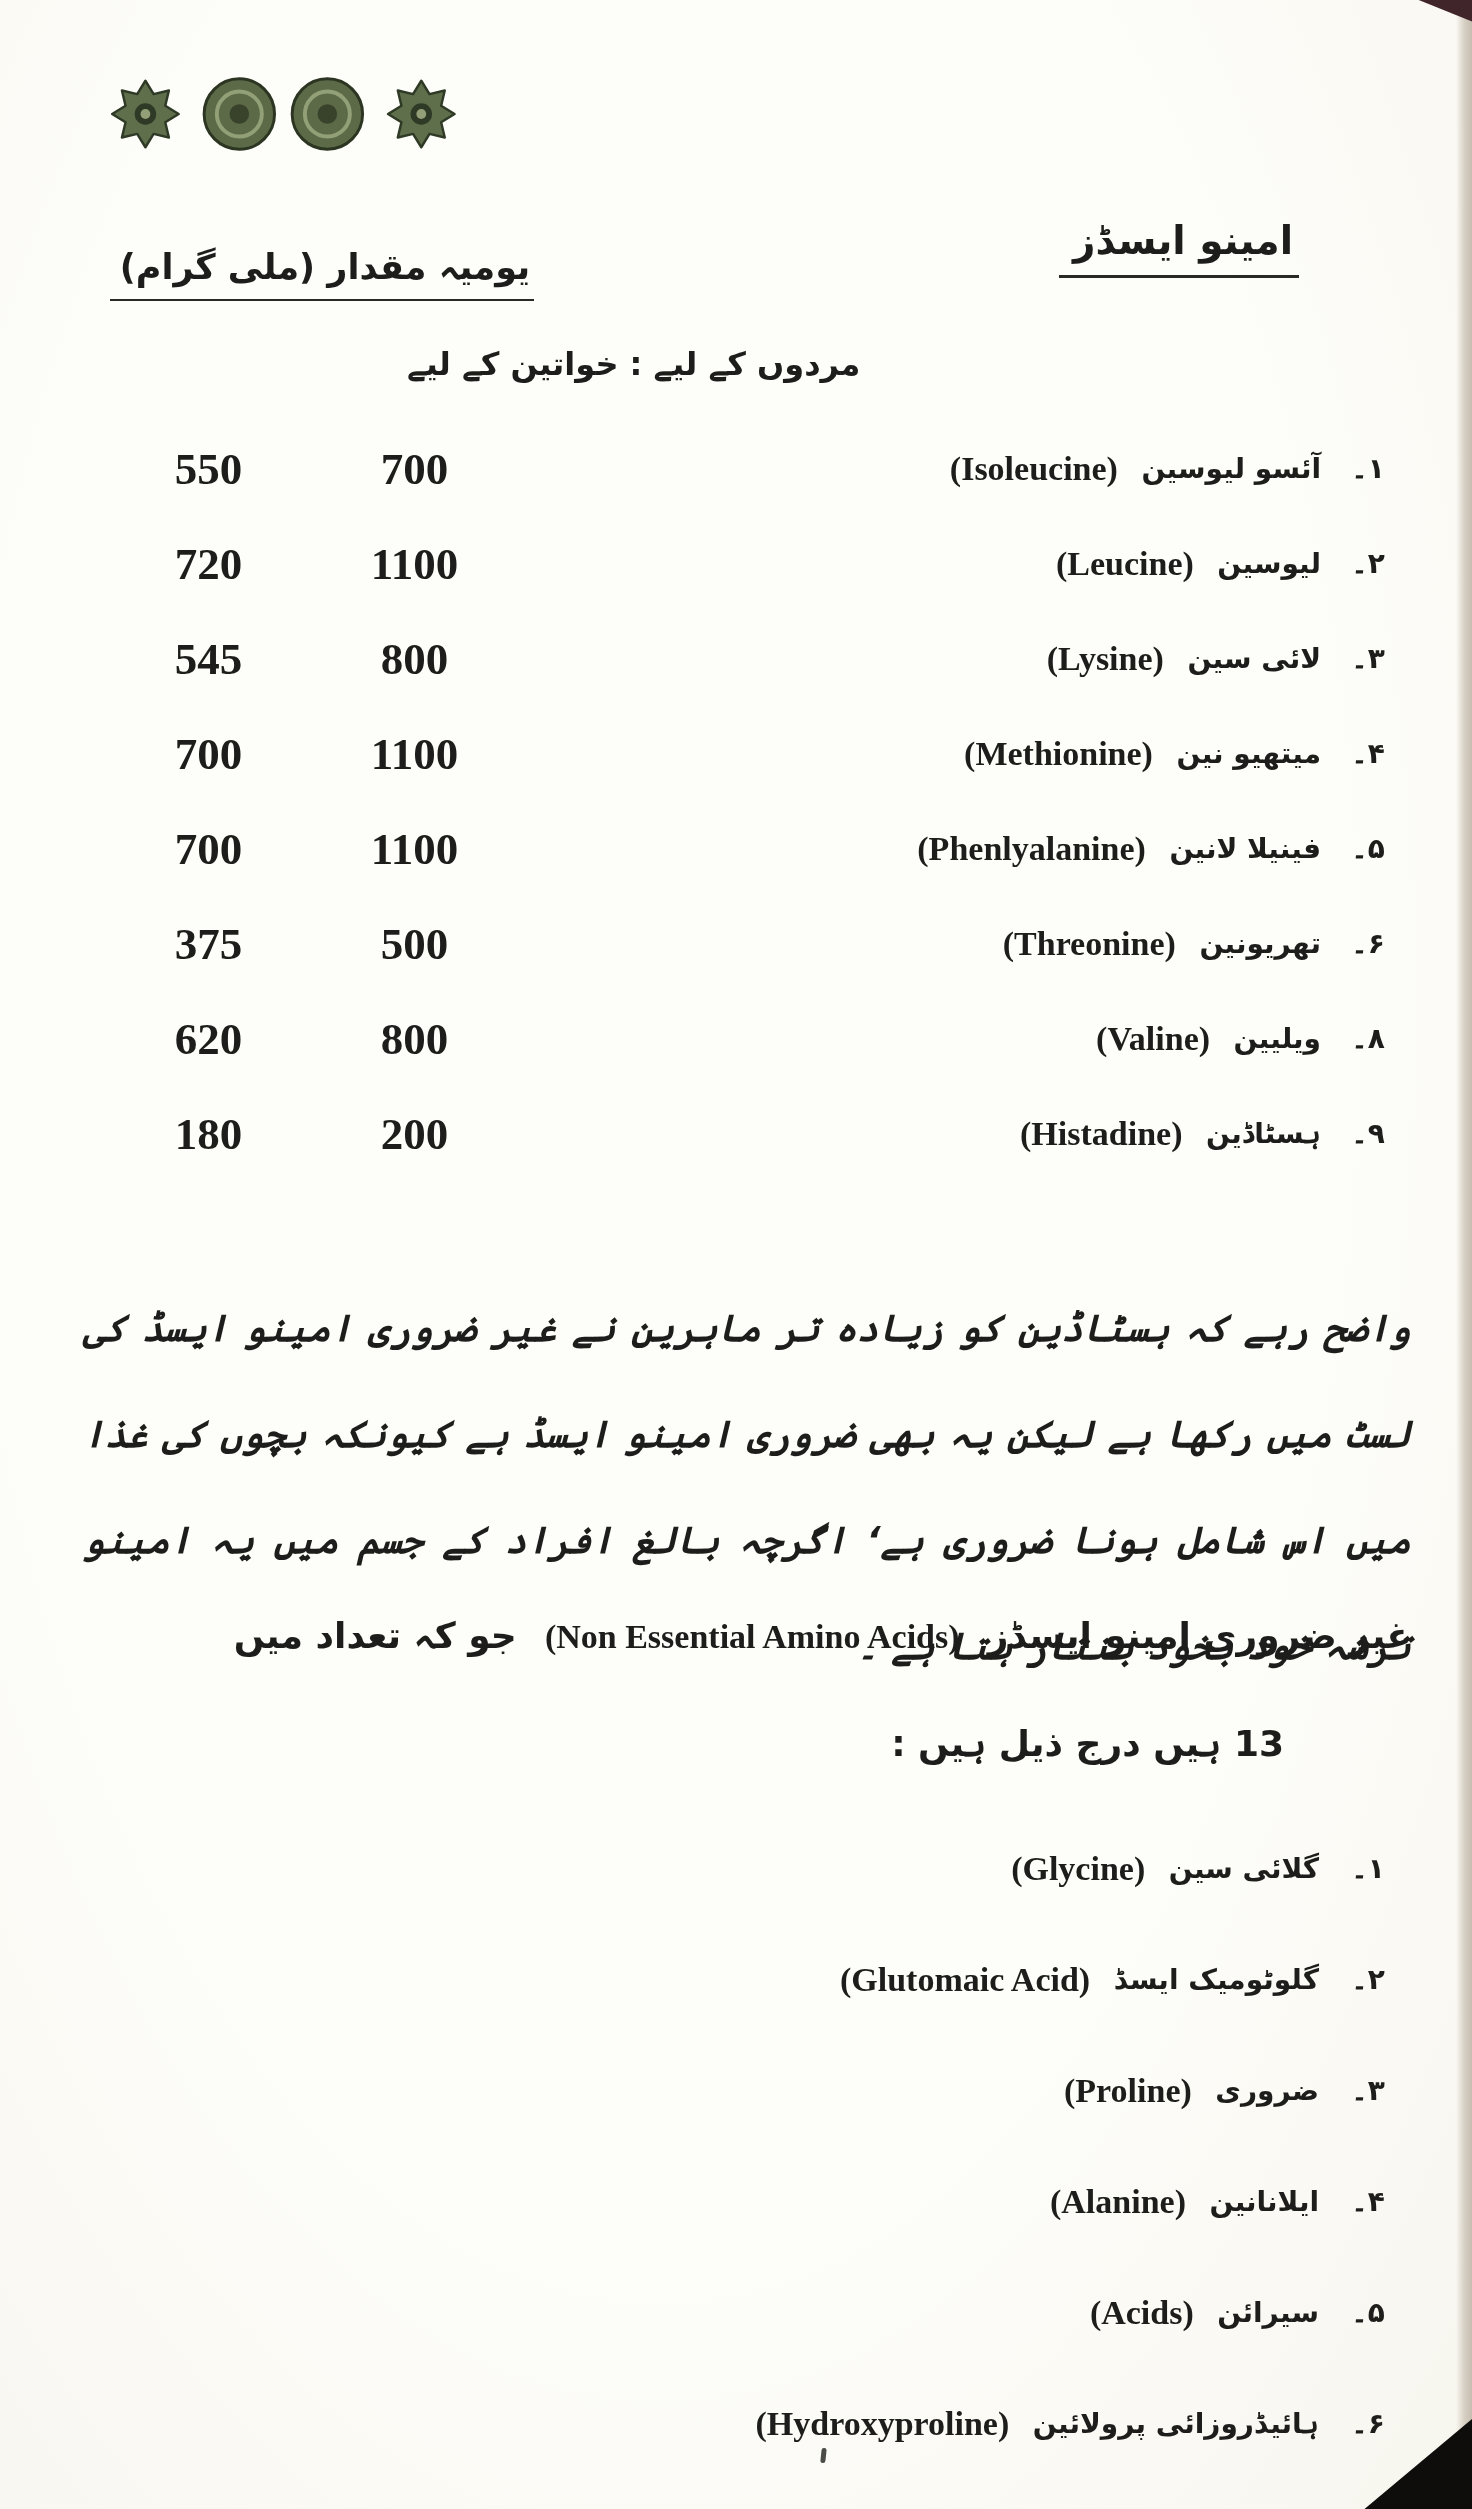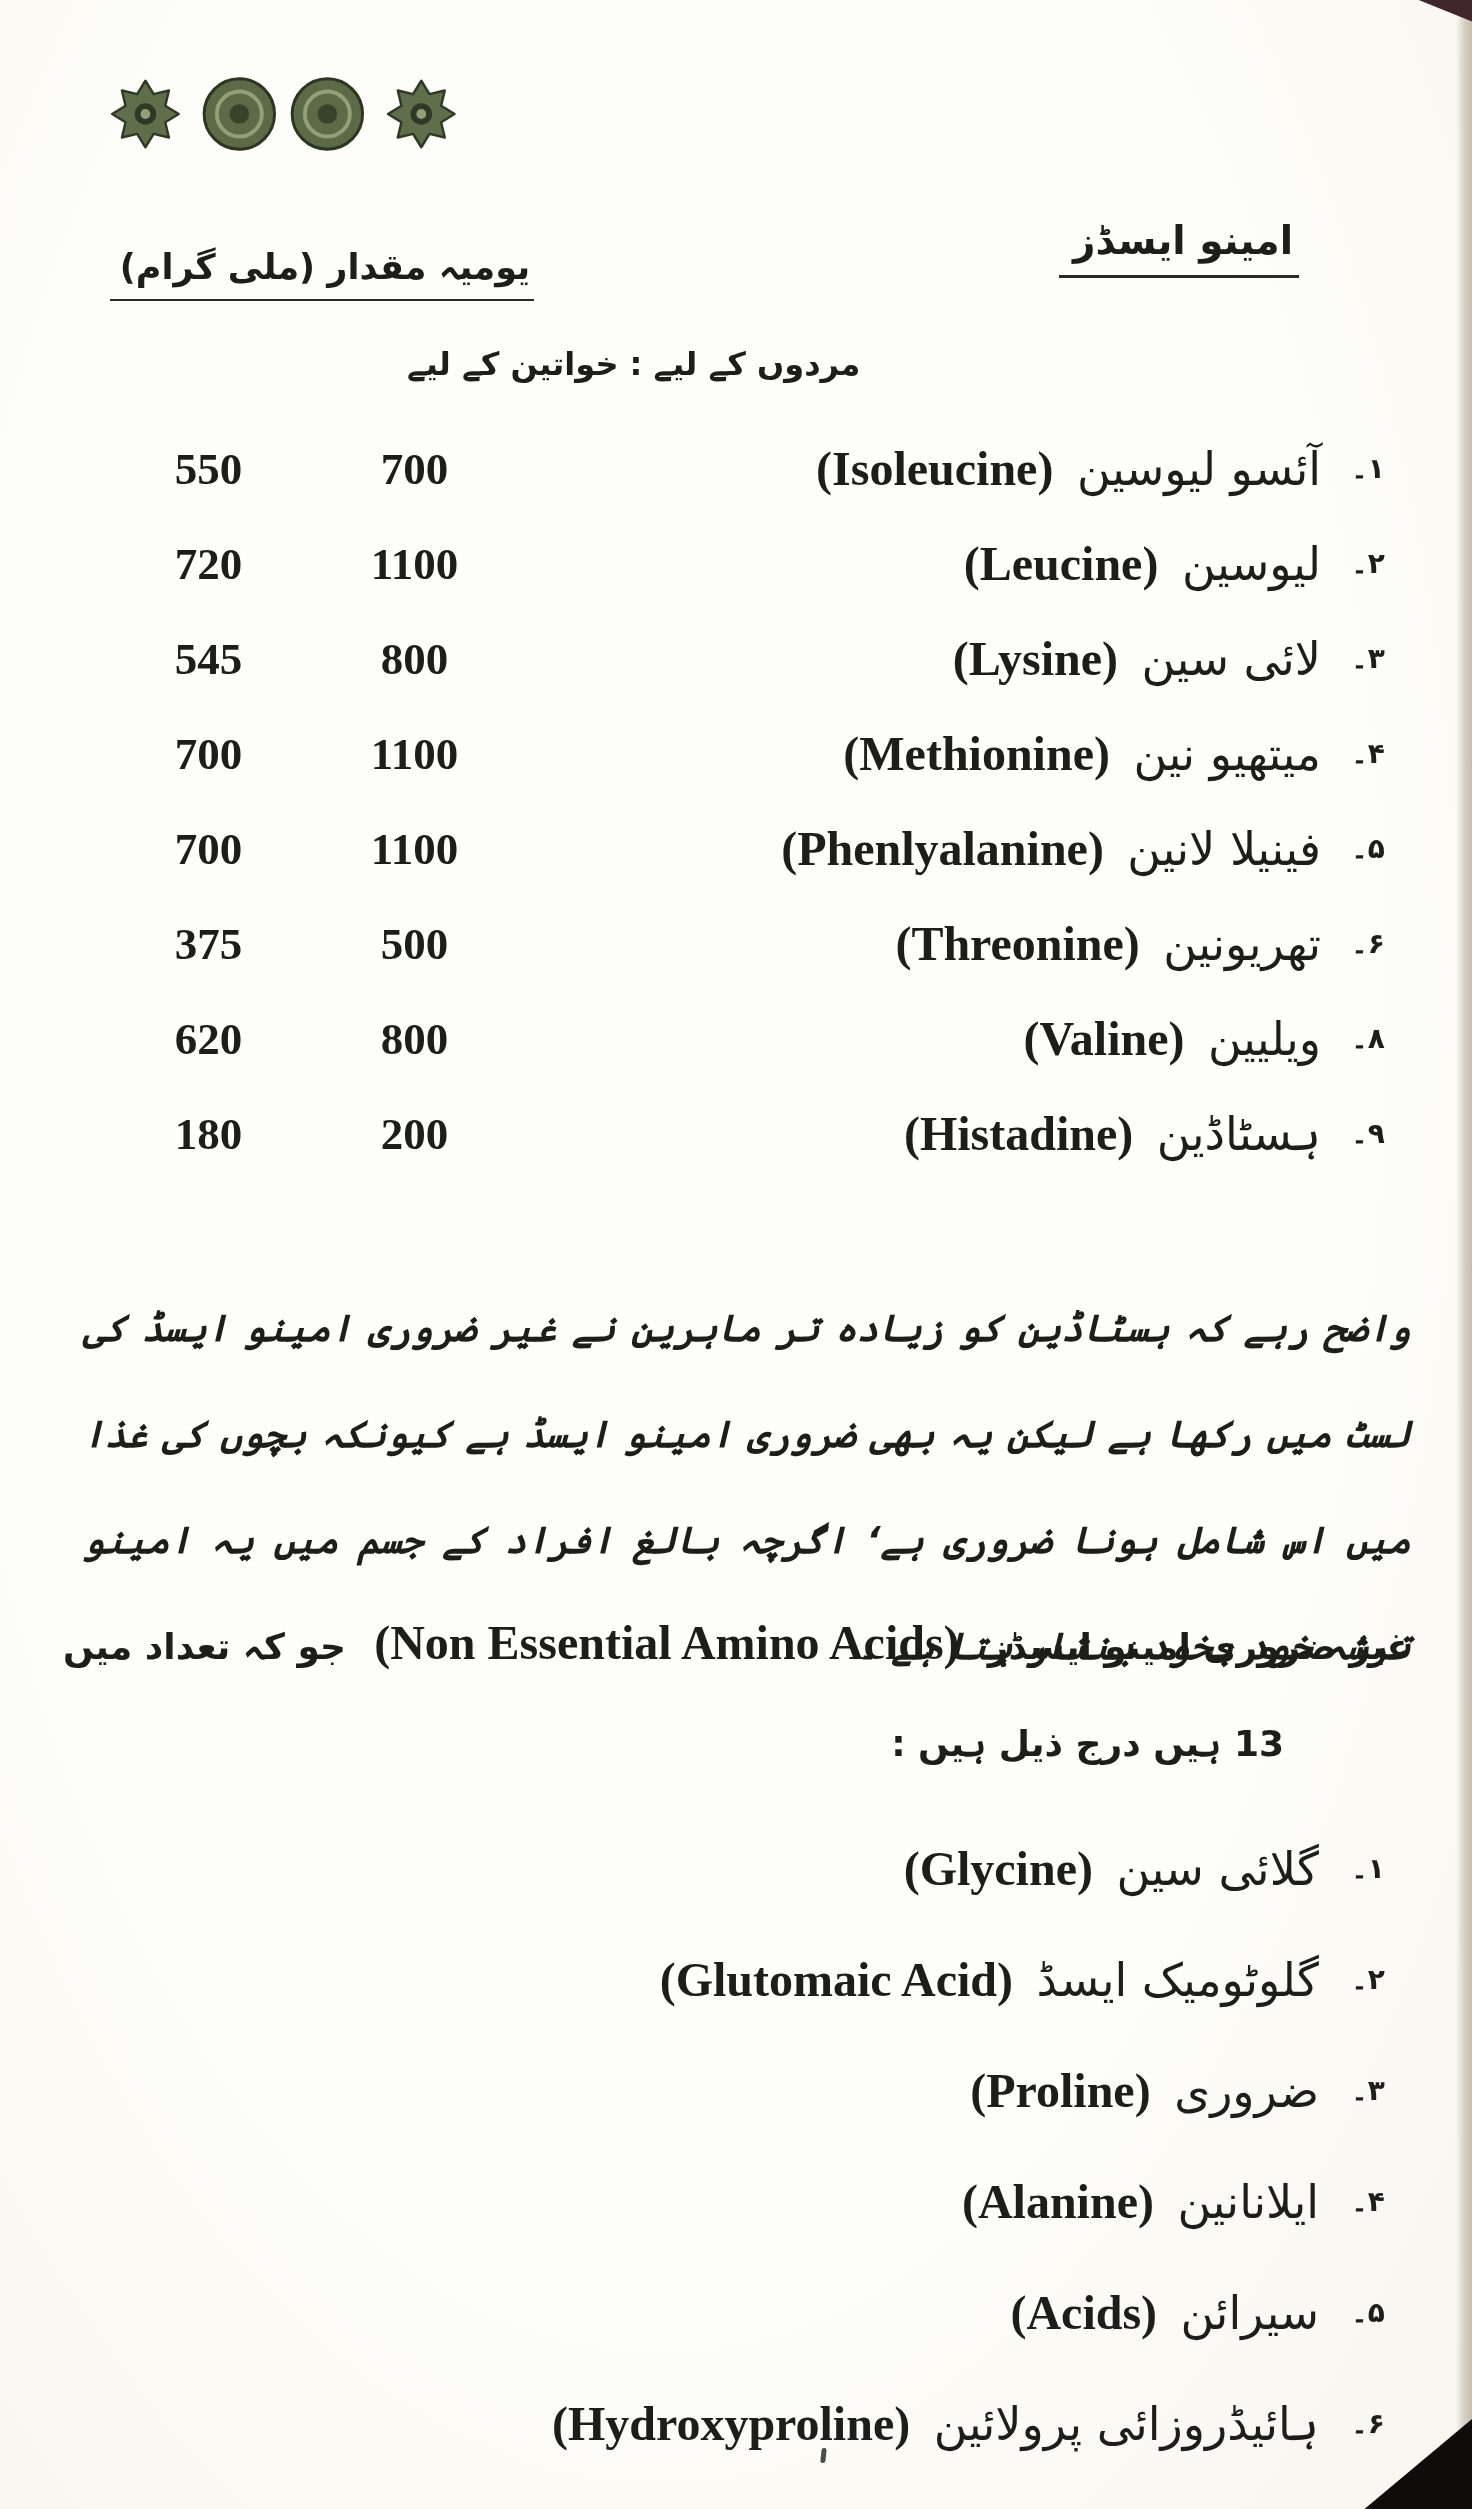--- a/index.html
+++ b/index.html
@@ -40,22 +40,22 @@
     border-bottom:3.9px solid #2a2a24;padding:0 5.9px 11.8px 13.7px;}
   .dose-head{position:absolute;top:247px;left:110px;font-size:35px;font-weight:bold;
     border-bottom:2.9px solid #2a2a24;padding:0 3.9px 11.8px 9.8px;}
   .cols-head{position:absolute;top:345px;left:407px;font-size:32px;font-weight:bold;}
 
   
   .amino-table{position:absolute;top:421px;left:86px;right:57px;}
   .t-row{display:grid;grid-template-columns:245px 167px 1fr 94px;height:95px;align-items:center;}
   .num{font-size:45px;font-weight:bold;text-align:center;}
   .name-cell{direction:rtl;display:flex;align-items:center;justify-content:flex-start;gap:23.5px;padding-left:9.8px;}
-  .urdu-name{font-size:46px;font-weight:400;white-space:nowrap;}
-  .eng-name{font-size:48px;font-weight:bold;white-space:nowrap;}
+  .urdu-name{font-size:28px;font-weight:700;white-space:nowrap;}
+  .eng-name{font-size:34px;font-weight:bold;white-space:nowrap;}
   .marker{direction:rtl;text-align:center;font-size:28px;font-weight:bold;}
 
   
   .note-par{position:absolute;top:1276px;left:83px;right:61px;
     font-size:37px;font-weight:700;line-height:106px;text-align:justify;direction:rtl;font-style:italic;}
 
   
   .ne-head{position:absolute;top:1615px;left:86px;right:61px;direction:rtl;text-align:right;
     font-size:36px;font-weight:700;white-space:nowrap;}
   .ne-head .eng-name{margin:0 15.7px;}

